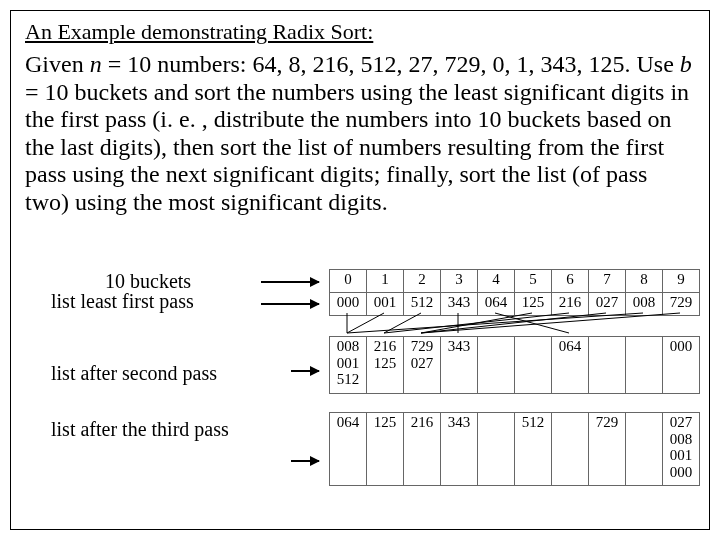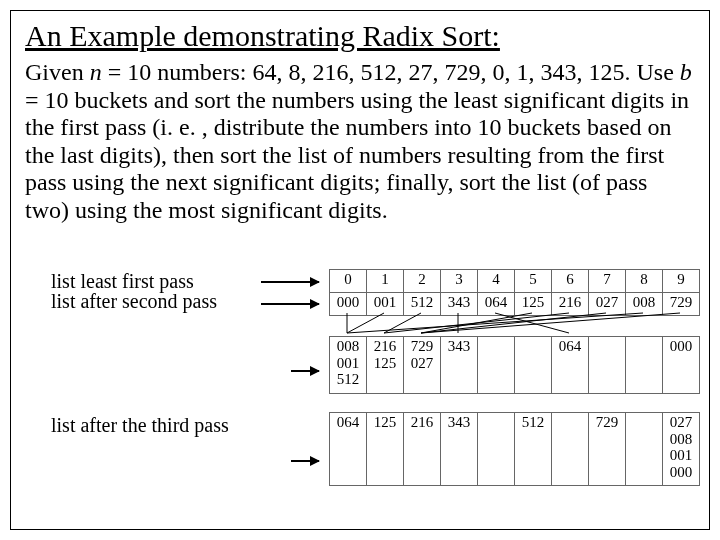--- a/index.html
+++ b/index.html
@@ -13,40 +13,40 @@
   .slide {
     box-sizing: border-box;
     width: 700px;
     height: 520px;
     margin: 10px;
     border: 1px solid #000;
     padding: 8px 14px;
     position: relative;
   }
   .title {
-    font-size: 30px;
+    font-size: 22px;
     text-decoration: underline;
     margin-bottom: 6px;
   }
   .desc {
     font-size: 24px;
     line-height: 1.15;
   }
   .desc .ital { font-style: italic; }
   .labels {
     position: absolute;
     left: 40px;
     top: 260px;
     font-size: 20px;
     line-height: 1.0;
   }
   .labels .row1 { margin-left: 54px; }
   .labels .row2 { }
-  .labels .row3 { }
-  .labels .row4 { margin-top: 104px; }
+  .labels .row3 { margin-top: 52px; }
+  .labels .row4 { margin-top: 36px; }
   .arrow {
     position: absolute;
     height: 2px;
     background: #000;
   }
   .arrow:after {
     content: "";
     position: absolute;
     right: -1px;
     top: -4px;
@@ -86,20 +86,21 @@
 </head>
 <body>
 
 <div class="slide">
 
   <div class="title">An Example demonstrating Radix Sort:</div>
 
   <div class="desc" id="desc">Given <span class="ital">n</span> = 10 numbers: 64, 8, 216, 512, 27, 729, 0, 1, 343, 125. Use <span class="ital">b</span> = 10 buckets and sort the numbers using the least significant digits in the first pass (i. e. , distribute the numbers into 10 buckets based on the last digits), then sort the list of numbers resulting from the first pass using the next significant digits; finally, sort the list (of pass two) using the most significant digits.</div>
 
   <div class="labels">
+    <div class="row1">10 buckets</div>
     <div class="row2">list least first pass</div>
     <div class="row3">list after second pass</div>
     <div class="row4">list after the third pass</div>
   </div>
 
   <div class="arrow" style="left:250px; top:270px; width:58px;"></div>
   <div class="arrow" style="left:250px; top:292px; width:58px;"></div>
   <div class="arrow" style="left:280px; top:359px; width:28px;"></div>
   <div class="arrow" style="left:280px; top:449px; width:28px;"></div>
 

